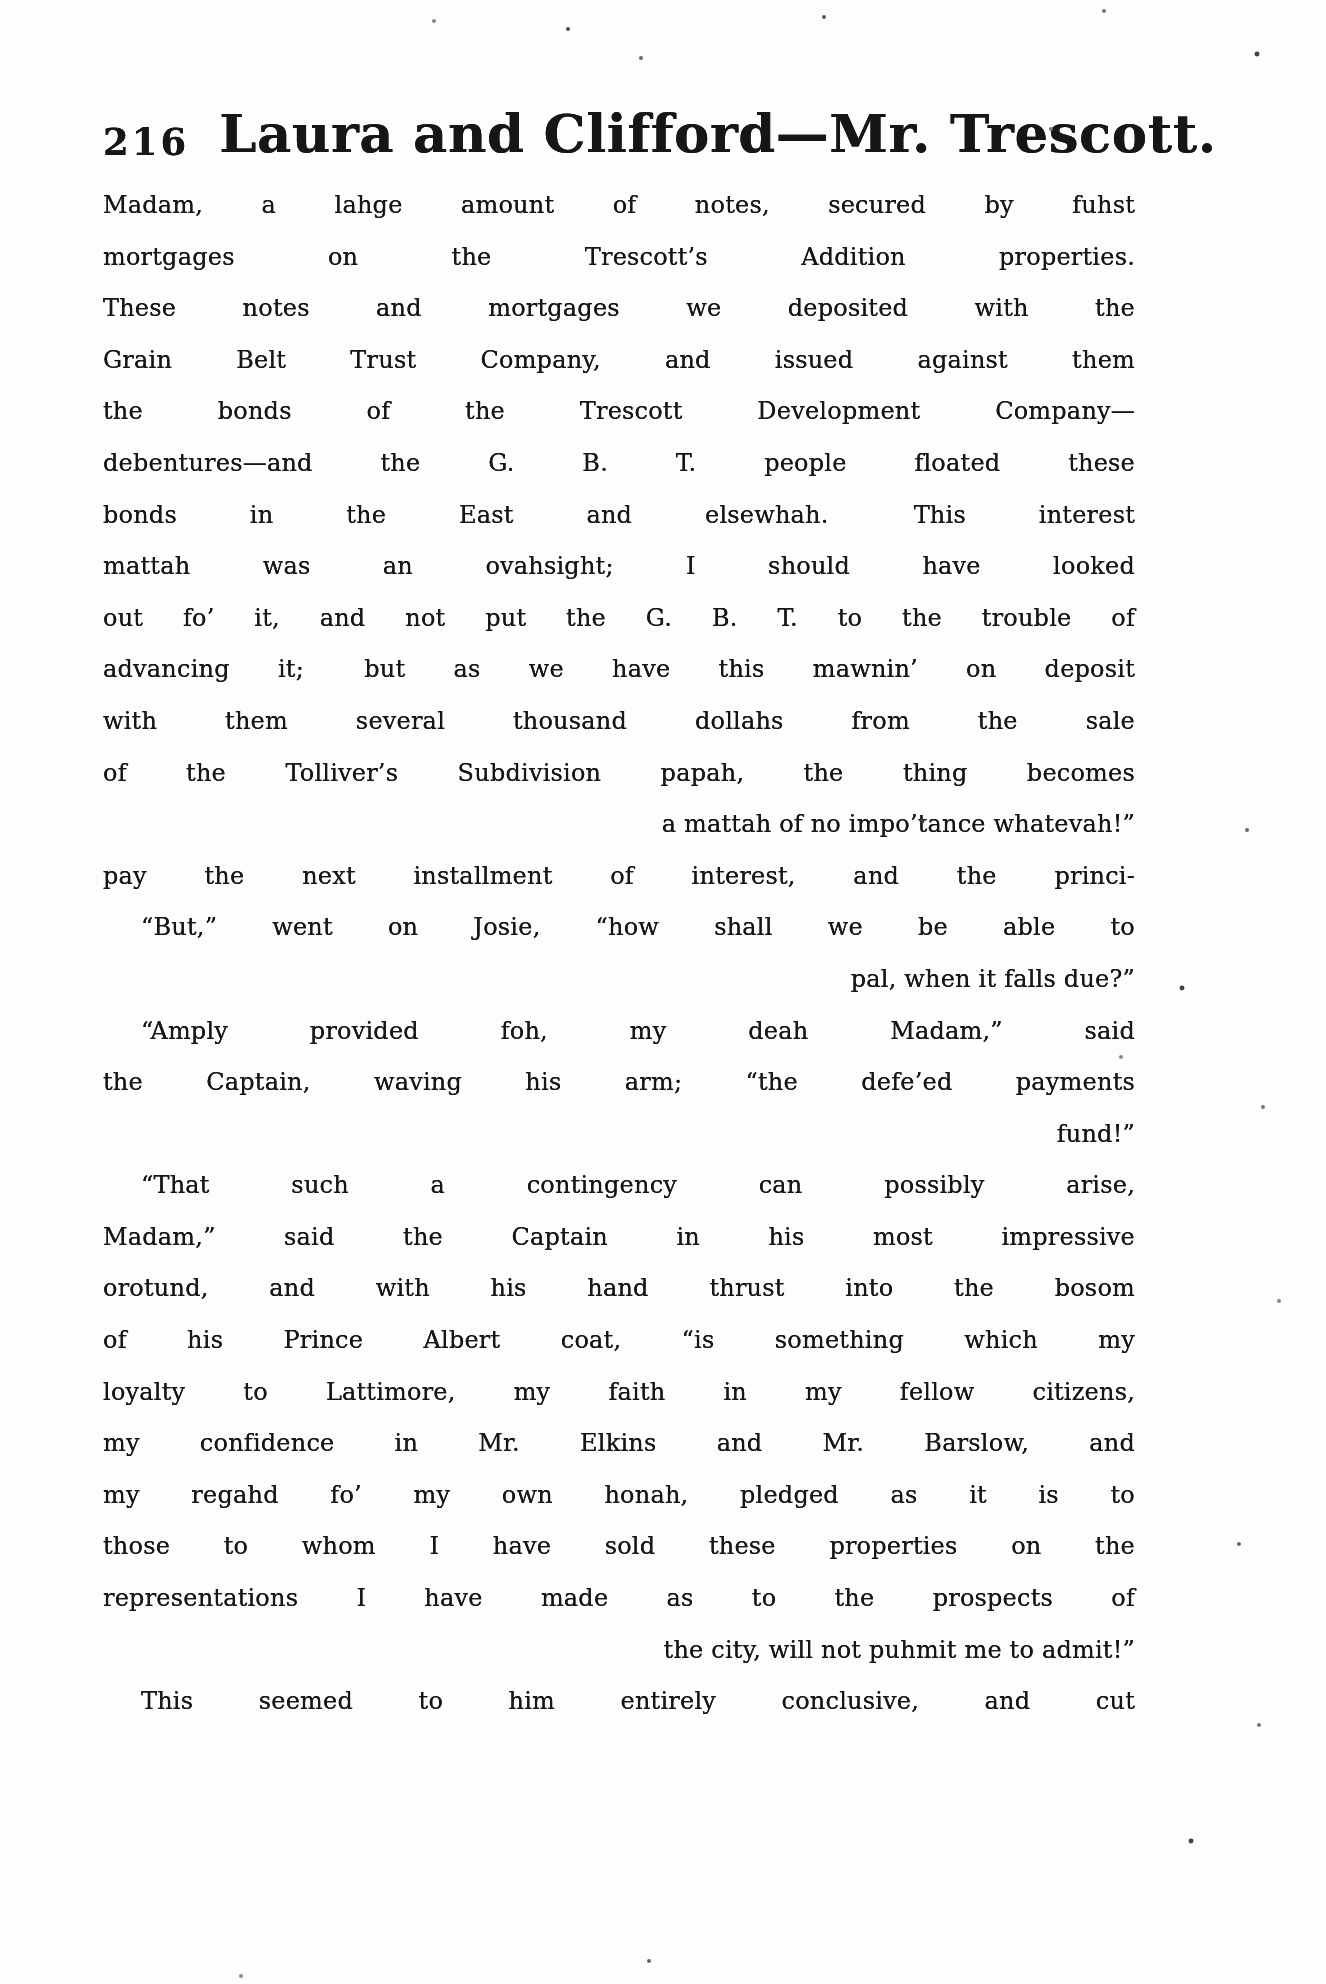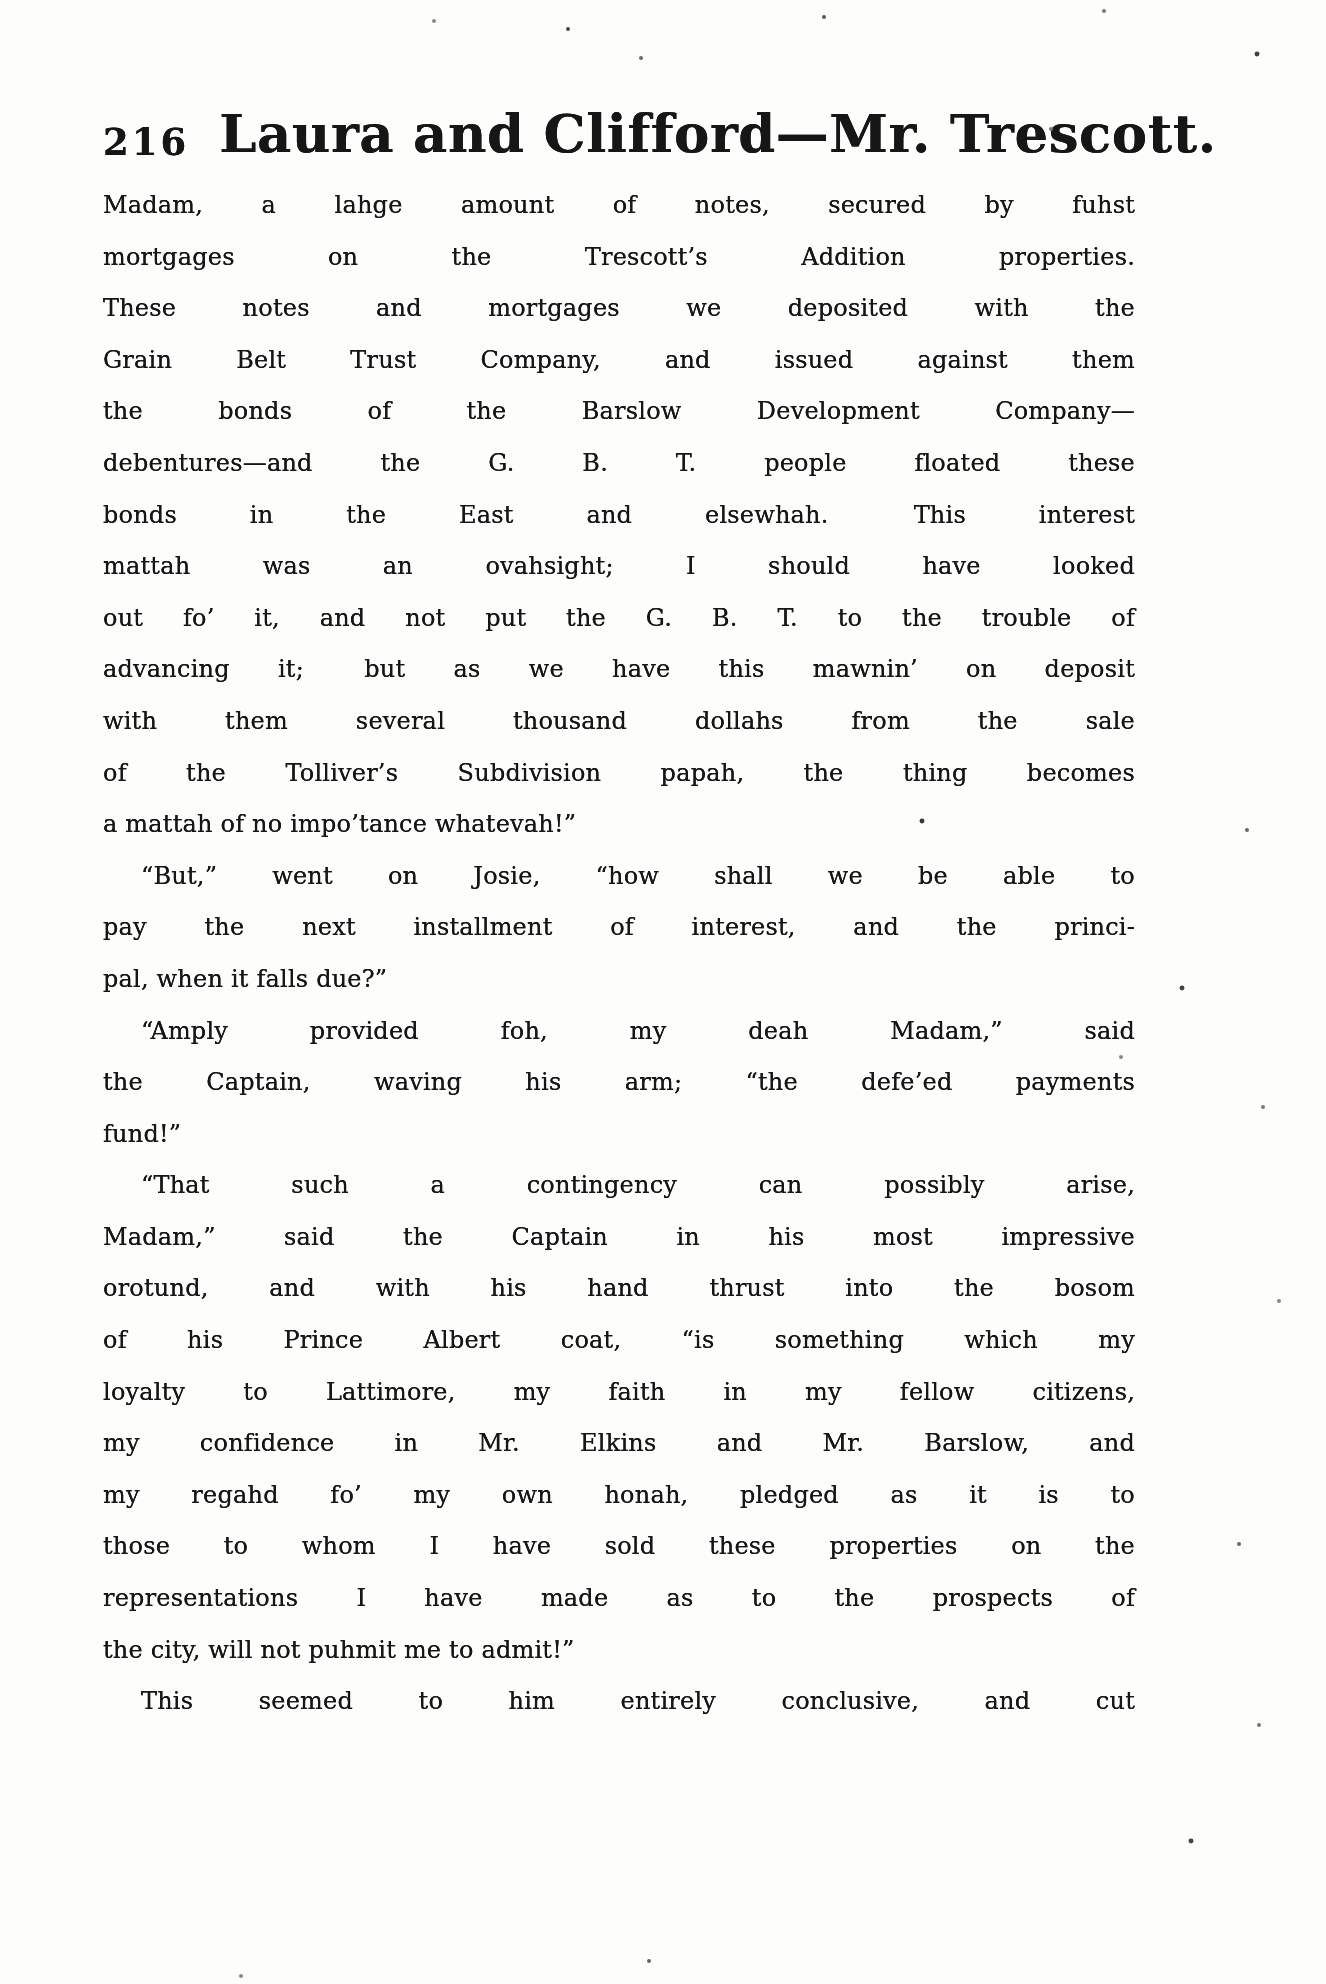--- a/index.html
+++ b/index.html
@@ -14,21 +14,21 @@
     display:flex;align-items:flex-end;gap:30px;
     font-weight:700;text-shadow:0 0 .5px currentColor;white-space:nowrap;
   }
   .page-number{font-size:37px;letter-spacing:3px}
   .running-title{font-size:53px;letter-spacing:.5px}
   .body-text{
     position:absolute;left:103px;top:180px;width:1032px;
     font-size:24px;line-height:51.6px;letter-spacing:.2px;
     text-shadow:0 0 .5px currentColor;
   }
-  .line{text-align:left;white-space:pre-wrap}
+  .line{text-align:right;white-space:pre-wrap}
   .line.j{text-align:justify;text-align-last:justify;-moz-text-align-last:justify}
   .line.ind{text-indent:38px}
   .specks{
     position:absolute;left:0;top:0;width:2px;height:2px;border-radius:50%;
     background:transparent;
     box-shadow:
       567px 28px 0 1px #4a4a4a, 640px 57px 0 1px #6a6a6a, 823px 16px 0 1px #5a5a5a,
       1103px 10px 0 1px #777, 1256px 53px 0 1.5px #444, 433px 20px 0 1px #888,
       1050px 128px 0 1px #777, 921px 820px 0 1.5px #3a3a3a, 1246px 829px 0 1px #666,
       1181px 987px 0 1.5px #444, 1262px 1106px 0 1px #777, 1120px 1056px 0 1px #888,
@@ -42,31 +42,31 @@
 <div class="page">
   <div class="header">
     <span class="page-number">216</span>
     <span class="running-title">Laura and Clifford—Mr. Trescott.</span>
   </div>
   <div class="body-text">
       <div class="line j">Madam, a lahge amount of notes, secured by fuhst</div>
       <div class="line j">mortgages on the Trescott’s Addition properties.</div>
       <div class="line j">These notes and mortgages we deposited with the</div>
       <div class="line j">Grain Belt Trust Company, and issued against them</div>
-      <div class="line j">the bonds of the Barslow Development Company—</div>
+      <div class="line j">the bonds of the Trescott Development Company—</div>
       <div class="line j">debentures—and the G. B. T. people floated these</div>
       <div class="line j">bonds in the East and elsewhah.  This interest</div>
       <div class="line j">mattah was an ovahsight; I should have looked</div>
       <div class="line j">out fo’ it, and not put the G. B. T. to the trouble of</div>
       <div class="line j">advancing it;  but as we have this mawnin’ on deposit</div>
       <div class="line j">with them several thousand dollahs from the sale</div>
       <div class="line j">of the Tolliver’s Subdivision papah, the thing becomes</div>
       <div class="line">a mattah of no impo’tance whatevah!”</div>
+      <div class="line j">pay the next installment of interest, and the princi-</div>
       <div class="line j ind">“But,” went on Josie, “how shall we be able to</div>
-      <div class="line j">pay the next installment of interest, and the princi-</div>
       <div class="line">pal, when it falls due?”</div>
       <div class="line j ind">“Amply provided foh, my deah Madam,” said</div>
       <div class="line j">the Captain, waving his arm; “the defe’ed payments</div>
       <div class="line">fund!”</div>
       <div class="line j ind">“That such a contingency can possibly arise,</div>
       <div class="line j">Madam,” said the Captain in his most impressive</div>
       <div class="line j">orotund, and with his hand thrust into the bosom</div>
       <div class="line j">of his Prince Albert coat, “is something which my</div>
       <div class="line j">loyalty to Lattimore, my faith in my fellow citizens,</div>
       <div class="line j">my confidence in Mr. Elkins and Mr. Barslow, and</div>

